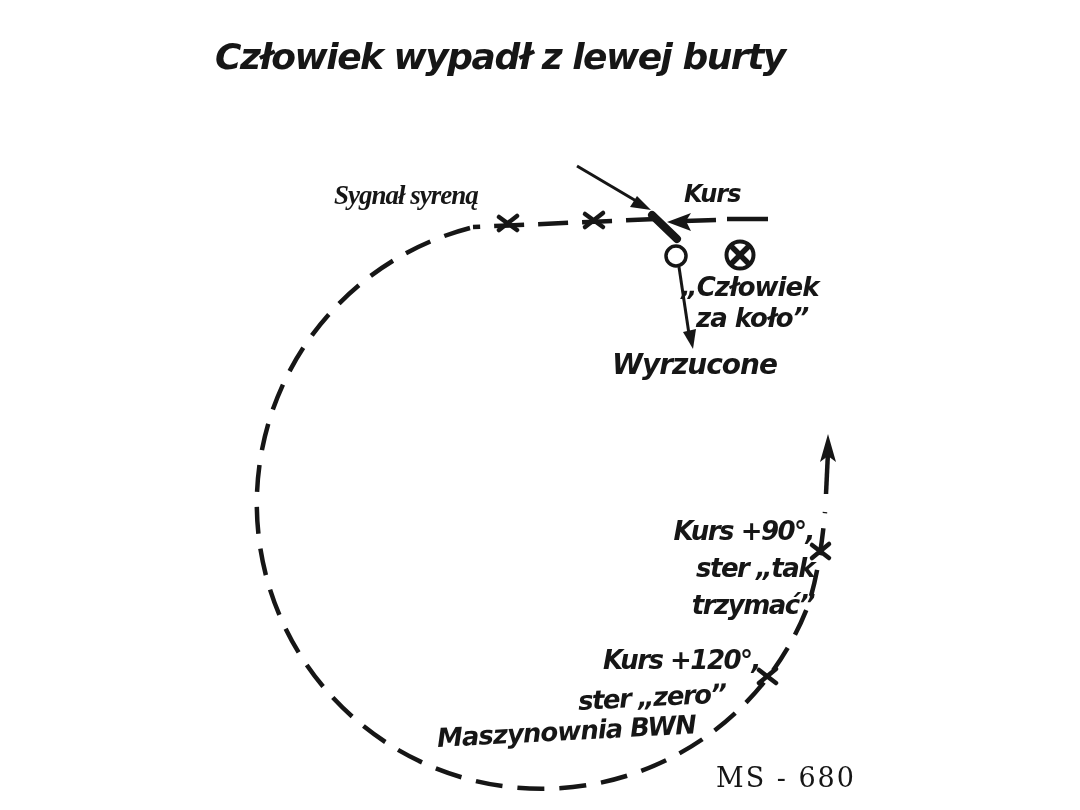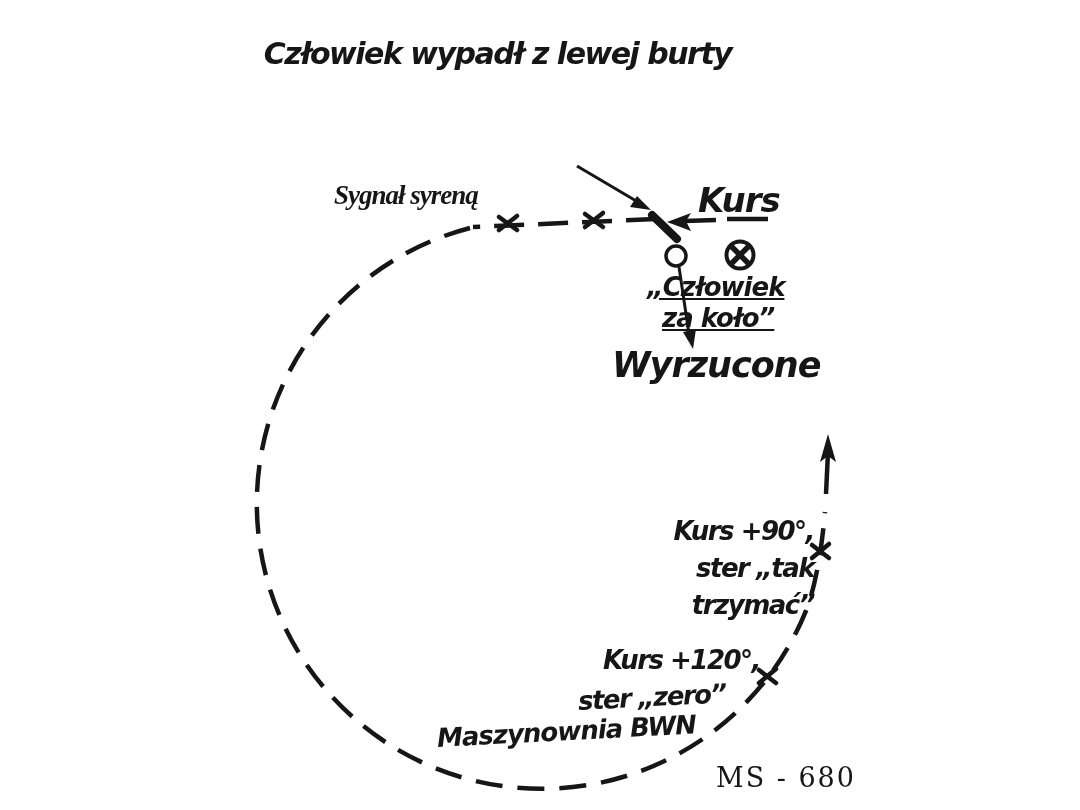--- a/index.html
+++ b/index.html
@@ -17,30 +17,30 @@
     position: absolute;
     font-style: italic;
     font-weight: bold;
     white-space: nowrap;
     letter-spacing: -1px;
     color: #161616;
   }
   .title {
     left: 215px; top: 36px; width: 565px;
     text-align: center;
-    font-size: 30px;
+    font-size: 36px;
     letter-spacing: -1.5px;
   }
   .ster-command { left: 527px; top: 126px; font-size: 27px; letter-spacing: -1.5px; }
-  .kurs        { left: 698px; top: 180px; font-size: 34px; font-style: italic; }
+  .kurs        { left: 684px; top: 180px; font-size: 24px; font-style: italic; }
   .siren       { left: 334px; top: 180px; font-size: 27px; font-family: Liberation Serif, serif; }
-  .mob         { left: 647px; top: 272px; font-size: 26px; line-height: 31px; text-decoration: underline; }
+  .mob         { left: 681px; top: 272px; font-size: 26px; line-height: 31px; }
   .mob .line2  { margin-left: 15px; }
   .ring        { left: 612px; top: 348px; width: 165px; text-align: center;
-                 font-size: 35px; line-height: 34px; font-style: italic; }
+                 font-size: 28px; line-height: 34px; font-style: italic; }
   .k90         { left: 664px; top: 513px; width: 150px; text-align: right;
                  font-size: 26px; line-height: 37px; letter-spacing: -1.5px; }
   .k120        { left: 595px; top: 645px; width: 165px; text-align: right;
                  font-size: 26px; letter-spacing: -1.5px; }
   .ster-zero   { left: 578px; top: 686px; font-size: 26px; letter-spacing: -1.5px;
                  transform: rotate(-3deg); transform-origin: left center; }
   .engine      { left: 437px; top: 723px; font-size: 26px;
                  transform: rotate(-3deg); transform-origin: left center; }
   .code        { left: 716px; top: 762px; font-size: 27px;
                  font-family: "DejaVu Serif", serif;

